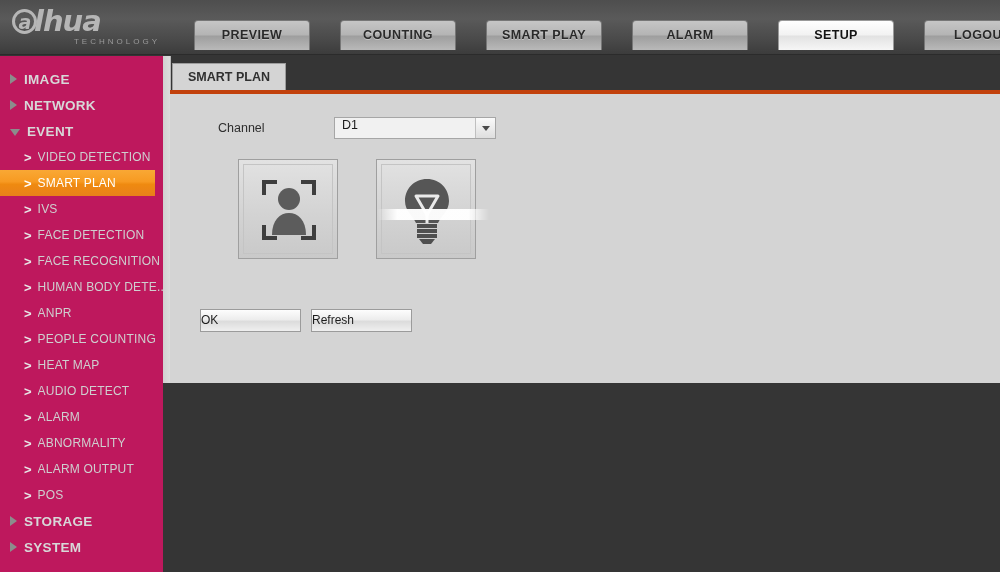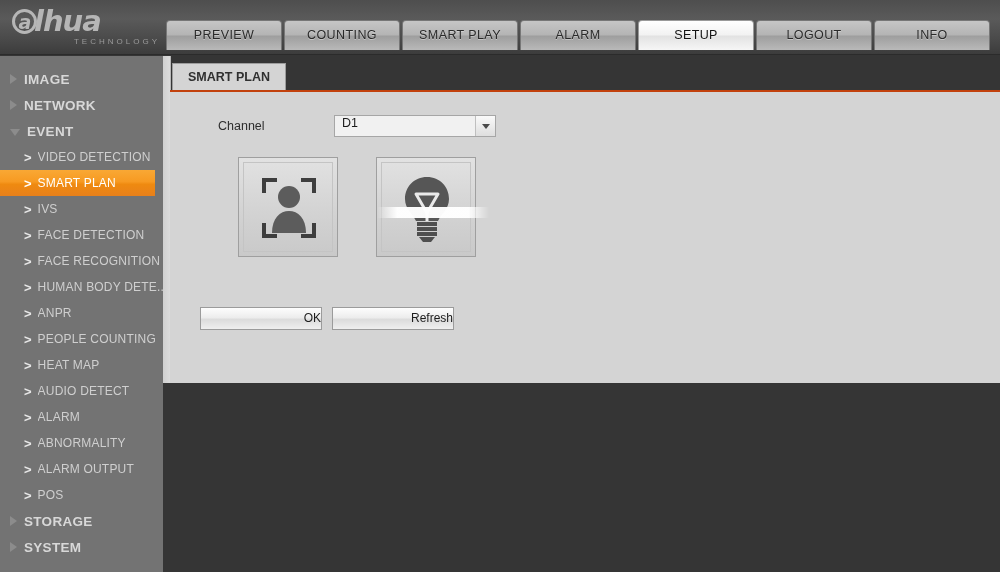--- a/index.html
+++ b/index.html
@@ -70,42 +70,43 @@
     height: 34px;
     display: flex;
   }
   .tab {
     width: 116px;
     height: 30px;
     margin-right: 2px;
     line-height: 29px;
     text-align: center;
     font-size: 12.5px;
-    font-weight: normal;
+    font-weight: bold;
     letter-spacing: 0.4px;
     color: #2a2a2a;
     background: linear-gradient(to bottom, #c6c6c6 0%, #b4b4b4 48%, #9e9e9e 52%, #b9b9b9 100%);
     border: 1px solid #777;
     border-bottom: none;
     border-radius: 4px 4px 0 0;
     cursor: pointer;
     text-shadow: 0 1px 0 rgba(255,255,255,.35);
+    margin-left: 28px;
   }
   .tab.active {
     background: linear-gradient(to bottom, #ffffff 0%, #f2f2f2 48%, #e2e2e2 52%, #f6f6f6 100%);
     border-color: #9a9a9a;
     color: #141414;
   }
 
   
   #sidebar {
     position: absolute;
     left: 0; top: 56px;
     width: 163px; height: 516px;
-    background: #737373;
+    background: #be185d;
     padding-top: 10px;
   }
 
   .nav-group {
     height: 26px;
     display: flex;
     align-items: center;
     padding-left: 10px;
     cursor: pointer;
   }
@@ -183,21 +184,21 @@
     font-weight: bold;
     color: #303030;
     cursor: pointer;
   }
 
   #panel {
     position: absolute;
     left: 170px; top: 90px;
     width: 830px; height: 293px;
     background: #d4d4d4;
-    border-top: 2px solid #c2410c;
+    border-top: 4px solid #c2410c;
   }
 
   .field-row {
     position: absolute;
     left: 48px; top: 23px;
     display: flex;
     align-items: center;
   }
   .field-label {
     width: 116px;
@@ -267,27 +268,27 @@
   }
 
   
   .btn-row {
     position: absolute;
     left: 30px; top: 215px;
     display: flex;
     gap: 10px;
   }
   .btn {
-    width: 122px; height: 23px;
+    width: 101px; height: 23px;
     background: linear-gradient(to bottom,#fdfdfd 0%, #ededed 45%, #dcdcdc 55%, #efefef 100%);
     border: 1px solid #9b9b9b;
     font-size: 12px;
     color: #1d1d1d;
     line-height: 21px;
-    text-align: right;
+    text-align: left;
     cursor: pointer;
     font-family: "Liberation Sans", sans-serif;
   }
 </style>
 </head>
 <body>
 
 <div id="header">
 
   <div id="logo">

